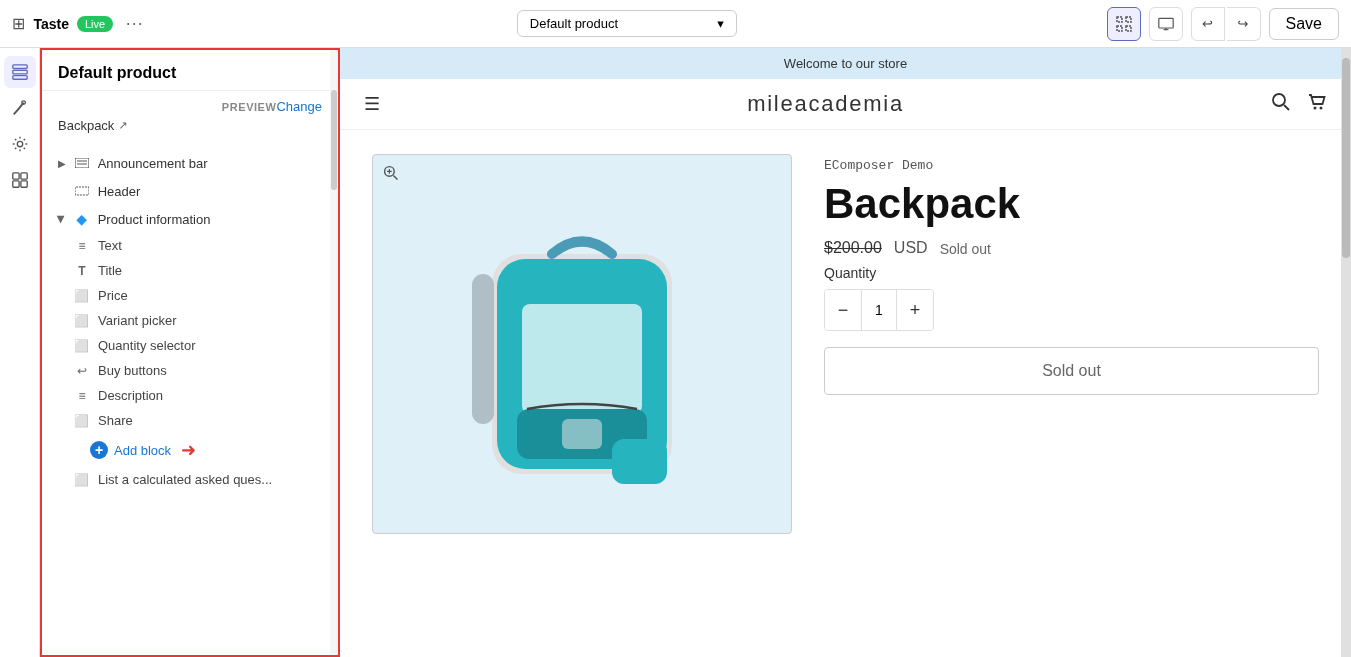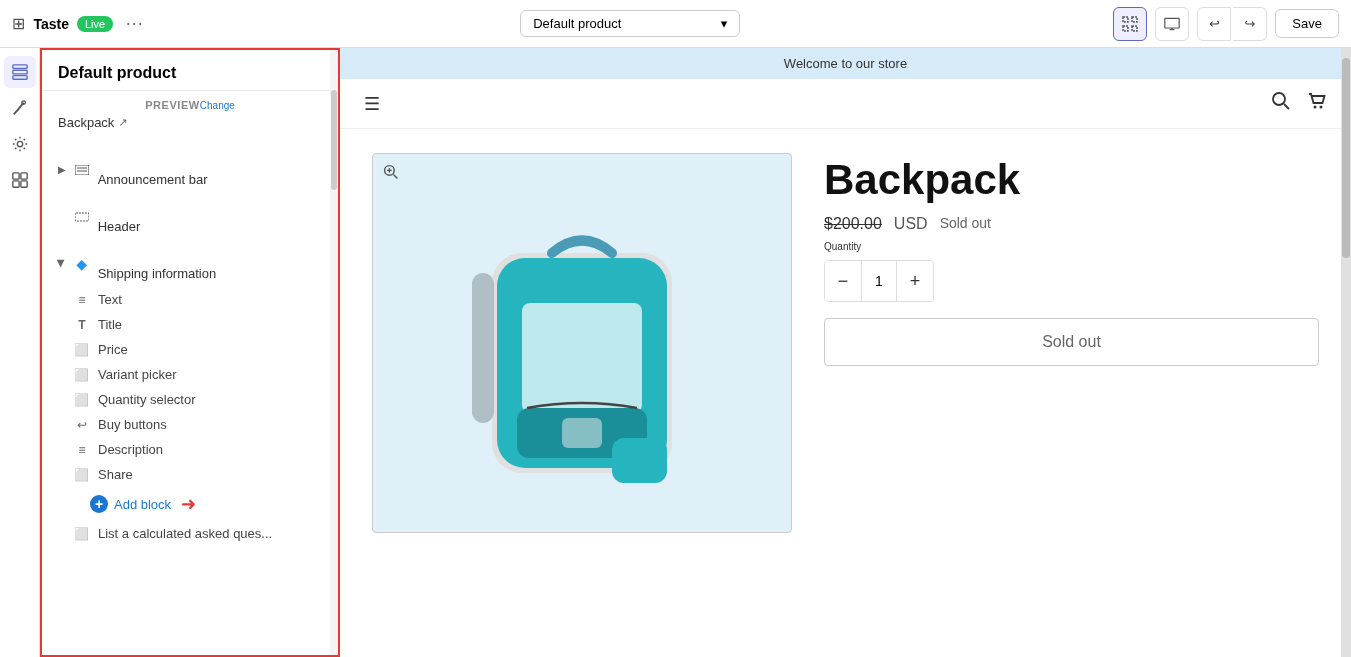--- a/index.html
+++ b/index.html
@@ -26,21 +26,21 @@
     }
     .top-bar-right { display: flex; align-items: center; gap: 8px; }
     .icon-btn {
       width: 34px; height: 34px; display: flex; align-items: center;
       justify-content: center; border: 1px solid #ddd; border-radius: 6px;
       background: #fff; cursor: pointer; color: #444;
     }
     .icon-btn.active { border-color: #5c6bc0; background: #eef; }
     .save-btn {
       background: #fff; border: 1px solid #ccc; border-radius: 6px;
-      padding: 6px 16px; cursor: pointer; font-size: 13px; font-weight: 500;
+      padding: 6px 16px; cursor: pointer; font-size: 16px; font-weight: 500;
     }
     .undo-redo { display: flex; align-items: center; gap: 2px; }
 
     
     .main-layout { display: flex; height: calc(657px - 48px); }
 
     
     .sidebar-icons {
       width: 40px; background: #fff; border-right: 1px solid #e0e0e0;
       display: flex; flex-direction: column; align-items: center;
@@ -55,40 +55,40 @@
     
     .panel {
       width: 300px; background: #fff; border: 2px solid #e53935;
       overflow-y: auto; position: relative;
     }
     .panel-header {
       padding: 14px 16px 8px; border-bottom: 1px solid #eee;
     }
     .panel-title { font-size: 16px; font-weight: 600; }
     .preview-row {
-      display: flex; align-items: center; justify-content: center;
+      display: flex; align-items: center; justify-content: flex-end;
       padding: 8px 16px 4px;
     }
     .preview-label { font-size: 11px; font-weight: 600; color: #888; letter-spacing: 0.05em; }
-    .change-link { color: #1976d2; cursor: pointer; font-size: 10px; }
+    .change-link { color: #1976d2; cursor: pointer; font-size: 13px; }
     .preview-value {
       padding: 0 16px 12px; display: flex; align-items: center; gap: 4px;
       color: #333; font-size: 13px; cursor: pointer;
     }
     .preview-value .ext-icon { font-size: 11px; color: #666; }
 
     
     .tree-section { padding: 4px 0; }
     .tree-item {
       display: flex; align-items: center; padding: 6px 16px;
       cursor: pointer; gap: 8px; font-size: 13px; color: #333;
     }
     .tree-item .arrow { font-size: 10px; color: #666; }
     .tree-item .item-icon { font-size: 14px; color: #555; width: 16px; text-align: center; }
-    .tree-item .item-label { flex: 1; margin-top: 20px; }
+    .tree-item .item-label { flex: 1; }
 
     .tree-children { padding-left: 16px; }
     .tree-child {
       display: flex; align-items: center; padding: 5px 16px;
       cursor: pointer; gap: 8px; font-size: 13px; color: #444;
     }
     .tree-child .child-icon { font-size: 12px; color: #666; width: 16px; text-align: center; }
 
     .add-block-row {
       display: flex; align-items: center; padding: 6px 32px;
@@ -139,27 +139,27 @@
     .zoom-icon {
       position: absolute; top: 10px; left: 10px; font-size: 16px; color: #555;
     }
     
     .backpack-img { width: 280px; height: 340px; }
 
     
     .product-details { flex: 1; padding-top: 4px; }
     .product-brand { font-family: 'Courier New', monospace; font-size: 13px; color: #555; margin-bottom: 8px; }
     .product-title { font-size: 42px; font-weight: 700; color: #111; margin-bottom: 12px; line-height: 1.1; }
-    .price-row { display: flex; align-items: flex-start; gap: 12px; margin-bottom: 8px; }
+    .price-row { display: flex; align-items: flex-end; gap: 12px; margin-bottom: 8px; }
     .price { font-size: 16px; color: #111; font-weight: 500; }
     .currency { font-size: 16px; color: #555; }
     .sold-out-text { color: #666; font-size: 14px; }
     .shipping-row { font-size: 13px; color: #555; margin-bottom: 16px; }
     .shipping-link { color: #5c6bc0; text-decoration: underline; }
-    .qty-label { font-size: 10px; color: #333; margin-bottom: 8px; }
+    .qty-label { font-size: 14px; color: #333; margin-bottom: 8px; }
     .qty-control {
       display: flex; align-items: center; border: 1px solid #ddd;
       border-radius: 4px; width: 110px; overflow: hidden; margin-bottom: 16px;
     }
     .qty-btn {
       width: 36px; height: 40px; display: flex; align-items: center;
       justify-content: center; cursor: pointer; background: #fff;
       border: none; font-size: 18px; color: #333;
     }
     .qty-value {
@@ -283,21 +283,21 @@
           <svg width="14" height="10" viewBox="0 0 14 10" fill="none">
             <rect x="0" y="1" width="14" height="8" rx="1" stroke="#555" stroke-width="1.2" fill="none" stroke-dasharray="2,1"></rect>
           </svg>
         </span>
         <span class="item-label">Header</span>
       </div>
 
       <div class="tree-item">
         <span class="arrow" style="transform:rotate(90deg);display:inline-block;">▶</span>
         <span class="item-icon" style="color:#2196f3;">◆</span>
-        <span class="item-label">Shipping information</span>
+        <span class="item-label">Product information</span>
       </div>
 
       <div class="tree-children">
         <div class="tree-child">
           <span class="child-icon">≡</span>
           <span>Text</span>
         </div>
         <div class="tree-child">
           <span class="child-icon" style="font-weight:bold;">T</span>
           <span>Title</span>
@@ -346,20 +346,21 @@
 
   <div class="preview-area">
     <div class="store-preview">
 
       <div class="announcement-bar">
         <span>Welcome to our store</span>
       </div>
 
       <div class="store-header">
         <div class="hamburger">☰</div>
+        <div class="store-name">mileacademia</div>
         <div class="header-icons">
           <span>
             <svg width="20" height="20" viewBox="0 0 20 20" fill="none">
               <circle cx="8" cy="8" r="6" stroke="#333" stroke-width="1.8"></circle>
               <line x1="13" y1="13" x2="18" y2="18" stroke="#333" stroke-width="1.8"></line>
             </svg>
           </span>
           <span>
             <svg width="20" height="20" viewBox="0 0 20 20" fill="none">
               <path d="M2 3h2l2.5 9h9l2-7H5" stroke="#333" stroke-width="1.8" fill="none"></path>
@@ -400,20 +401,21 @@
               <rect x="30" y="100" width="22" height="150" rx="11" fill="#b0bec5"></rect>
 
               <rect x="170" y="265" width="55" height="45" rx="12" fill="#26b5be"></rect>
 
               <rect x="120" y="245" width="40" height="30" rx="6" fill="#f0f0f0" opacity="0.5"></rect>
             </svg>
           </div>
         </div>
 
         <div class="product-details">
+          <div class="product-brand">EComposer Demo</div>
           <div class="product-title">Backpack</div>
 
           <div class="price-row">
             <span class="price" style="text-decoration:line-through; color:#333;">$200.00</span>
             <span class="currency">USD</span>
             <span class="sold-out-text">Sold out</span>
           </div>
 
 
           <div class="qty-label">Quantity</div>

